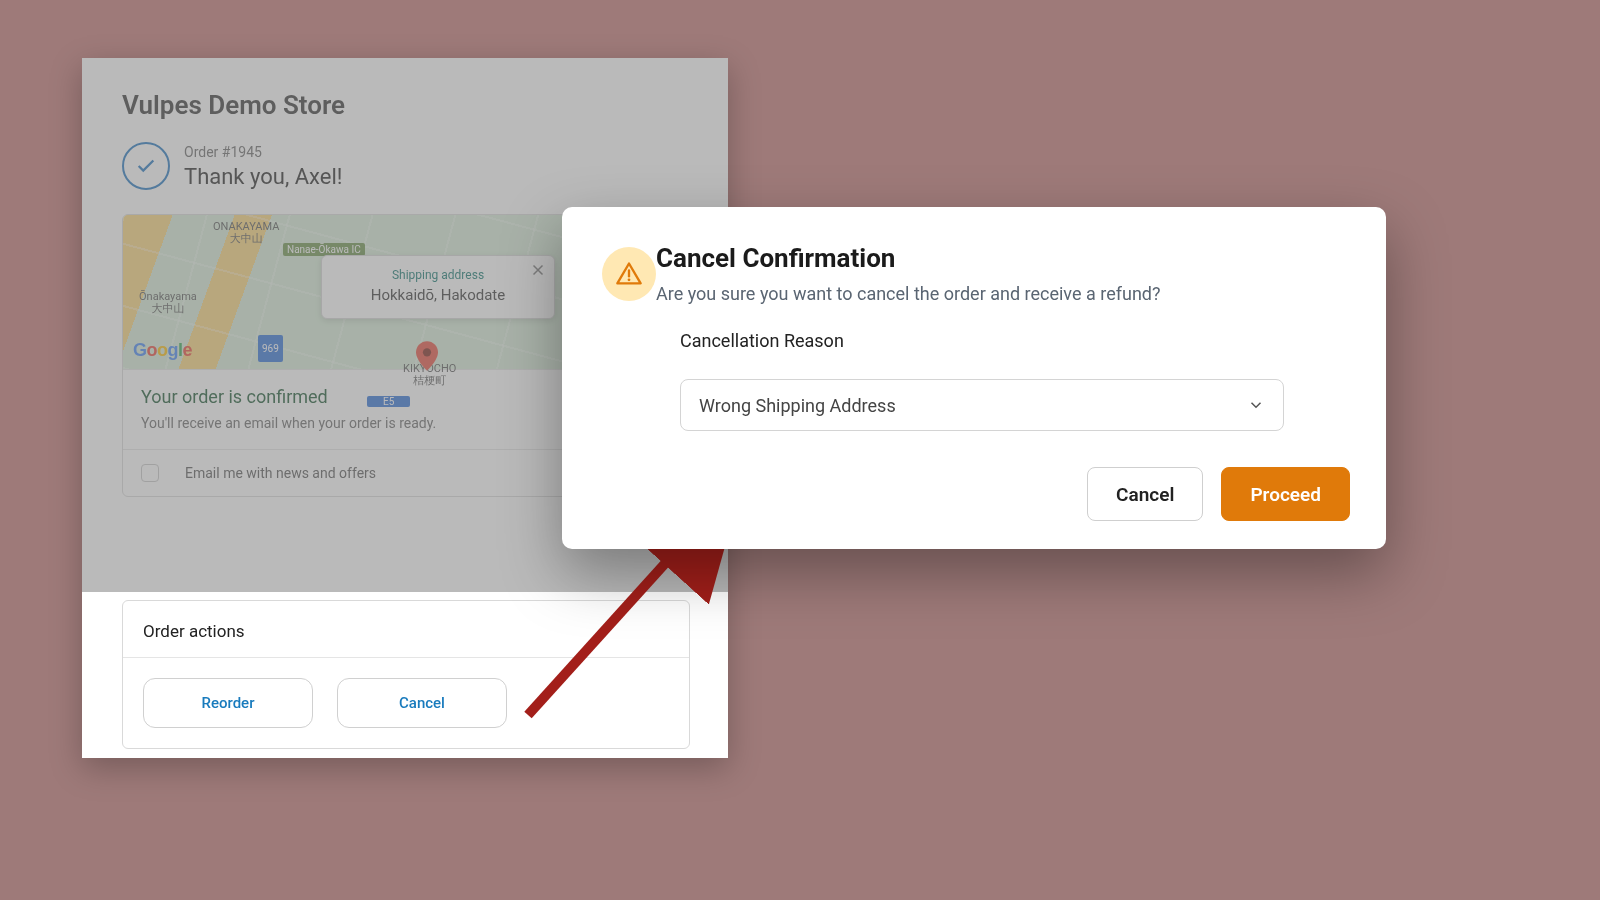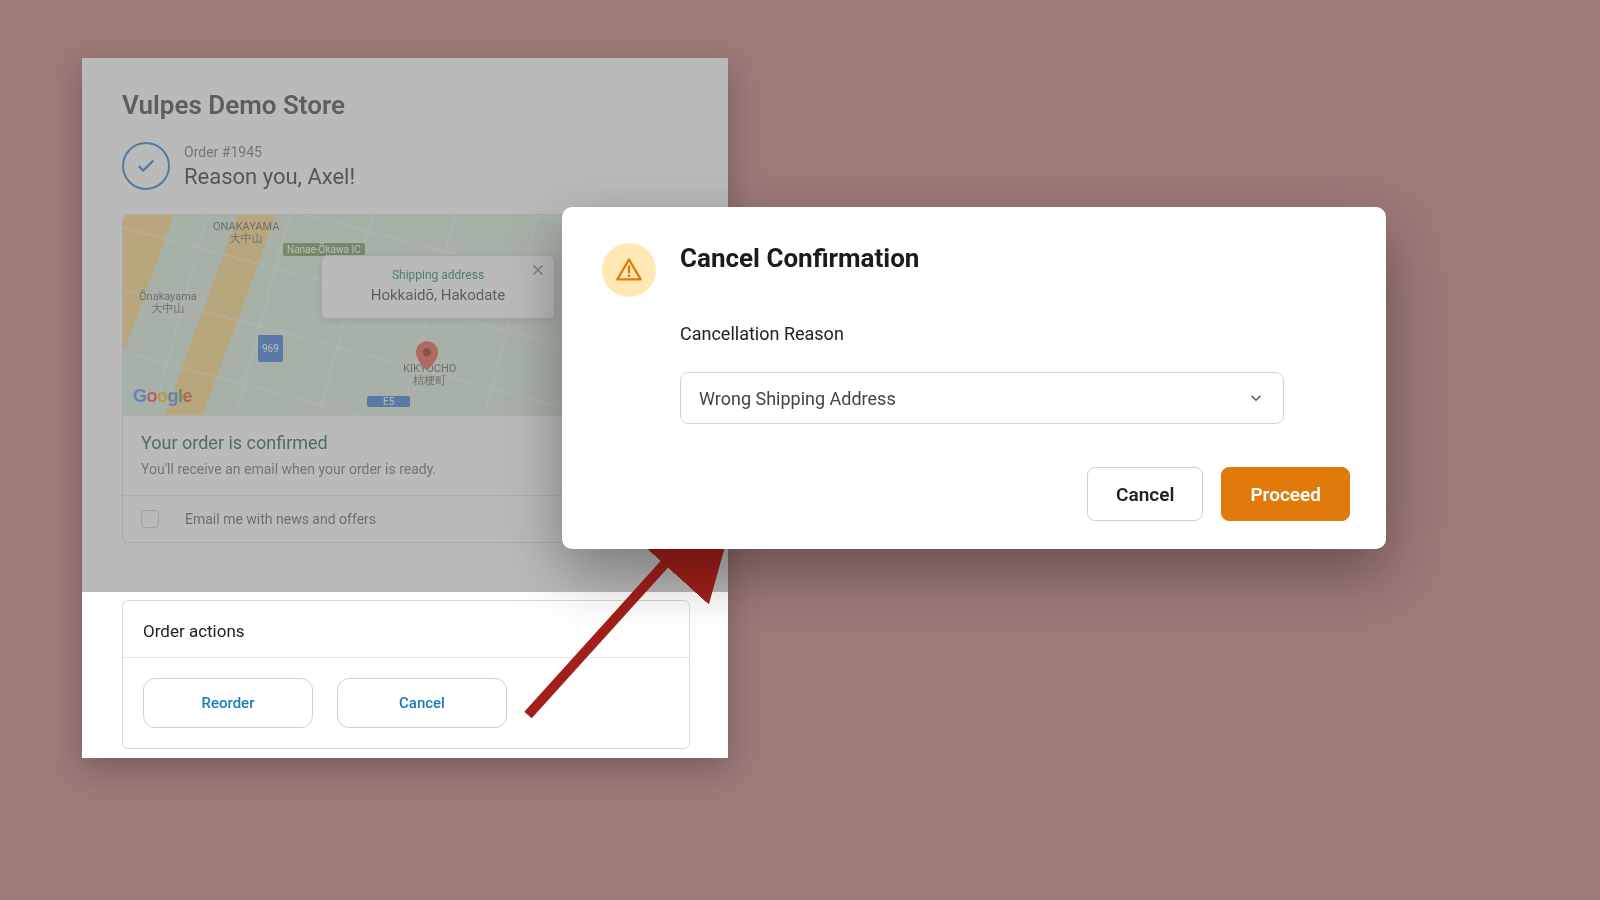--- a/index.html
+++ b/index.html
@@ -38,21 +38,21 @@
     width: 48px; height: 48px; border: 2px solid #1e73be; border-radius: 50%;
     display: flex; align-items: center; justify-content: center; flex-shrink: 0;
   }
   .check-circle svg { width: 22px; height: 22px; stroke: #1e73be; stroke-width: 2.5; fill: none; }
   .order-head-text .order-number { font-size: 14px; color: #666; margin-bottom: 4px; }
   .order-head-text .thank-you { font-size: 22px; color: #222; }
 
   .map-block { border: 1px solid #d9d9d9; border-radius: 6px; margin-bottom: 14px; overflow: hidden; background: #fff; }
   .map-area {
     position: relative;
-    height: 200px;
+    height: 154px;
     background:
       linear-gradient(110deg, rgba(255,210,110,0.9) 0 8%, transparent 8% 100%),
       linear-gradient(110deg, transparent 0 18%, rgba(255,210,110,0.9) 18% 24%, transparent 24% 100%),
       #d7ecd7;
   }
   .map-area::before {
     content:""; position:absolute; inset:0;
     background:
       repeating-linear-gradient( 15deg, rgba(255,255,255,0.6) 0 2px, transparent 2px 60px),
       repeating-linear-gradient(105deg, rgba(255,255,255,0.6) 0 2px, transparent 2px 80px);
@@ -122,21 +122,21 @@
 
   
   .modal {
     position: absolute;
     left: 562px; top: 207px; width: 824px; height: 342px;
     background: #fff; border-radius: 10px;
     box-shadow: 0 24px 60px rgba(0,0,0,0.35);
     padding: 36px 40px 28px 40px;
     z-index: 10;
   }
-  .modal-head { display:flex; gap:24px; align-items:flex-start; }
+  .modal-head { display:flex; align-items:center; }
   .warn-badge {
     width:54px; height:54px; border-radius:50%;
     background:#ffe8b3; display:flex; align-items:center; justify-content:center; flex-shrink:0;
   }
   .warn-badge svg { width:28px; height:28px; }
   .modal-title { font-size:26px; font-weight:700; color:#1b1b1b; margin-bottom:10px; }
   .modal-sub { font-size:18px; color:#5a6572; }
   .reason-block { margin-top:26px; margin-left:0; padding-left:78px; }
   .reason-label { font-size:18px; font-weight:400; color:#222; margin-bottom:28px; }
   .select {
@@ -180,21 +180,21 @@
     <div class="store-name">Vulpes Demo Store</div>
 
     <div class="order-head">
       <div class="check-circle">
         <svg viewBox="0 0 24 24">
             <path d="M4 12l5 5L20 6"></path>
           </svg>
       </div>
       <div class="order-head-text">
         <div class="order-number">Order #1945</div>
-        <div class="thank-you">Reason you, Axel!</div>
+        <div class="thank-you">Thank you, Axel!</div>
       </div>
     </div>
 
     <div class="map-block">
       <div class="map-area">
         <div class="map-label l1">ONAKAYAMA<br>大中山</div>
         <div class="map-label l2">Ōnakayama<br>大中山</div>
         <div class="map-label l3">Nanae-Ōkawa IC</div>
         <div class="map-label l4">KIKYOCHO<br>桔梗町</div>
         <div class="map-label l5">969</div>
@@ -257,20 +257,21 @@
   <div class="modal-head">
     <div class="warn-badge">
       <svg viewBox="0 0 24 24">
           <path d="M12 3 L22 20 H2 Z" fill="none" stroke="#e07a0a" stroke-width="2" stroke-linejoin="round"></path>
           <line x1="12" y1="9" x2="12" y2="14" stroke="#e07a0a" stroke-width="2" stroke-linecap="round"></line>
           <circle cx="12" cy="17" r="1.2" fill="#e07a0a"></circle>
         </svg>
     </div>
     <div>
       <div class="modal-title">Cancel Confirmation</div>
+      <div class="modal-sub">Are you sure you want to cancel the order and receive a refund?</div>
     </div>
   </div>
 
   <div class="reason-block">
     <div class="reason-label">Cancellation Reason</div>
     <div class="select">
       <span>Wrong Shipping Address</span>
       <svg viewBox="0 0 24 24">
           <path d="M6 9l6 6 6-6"></path>
         </svg>

